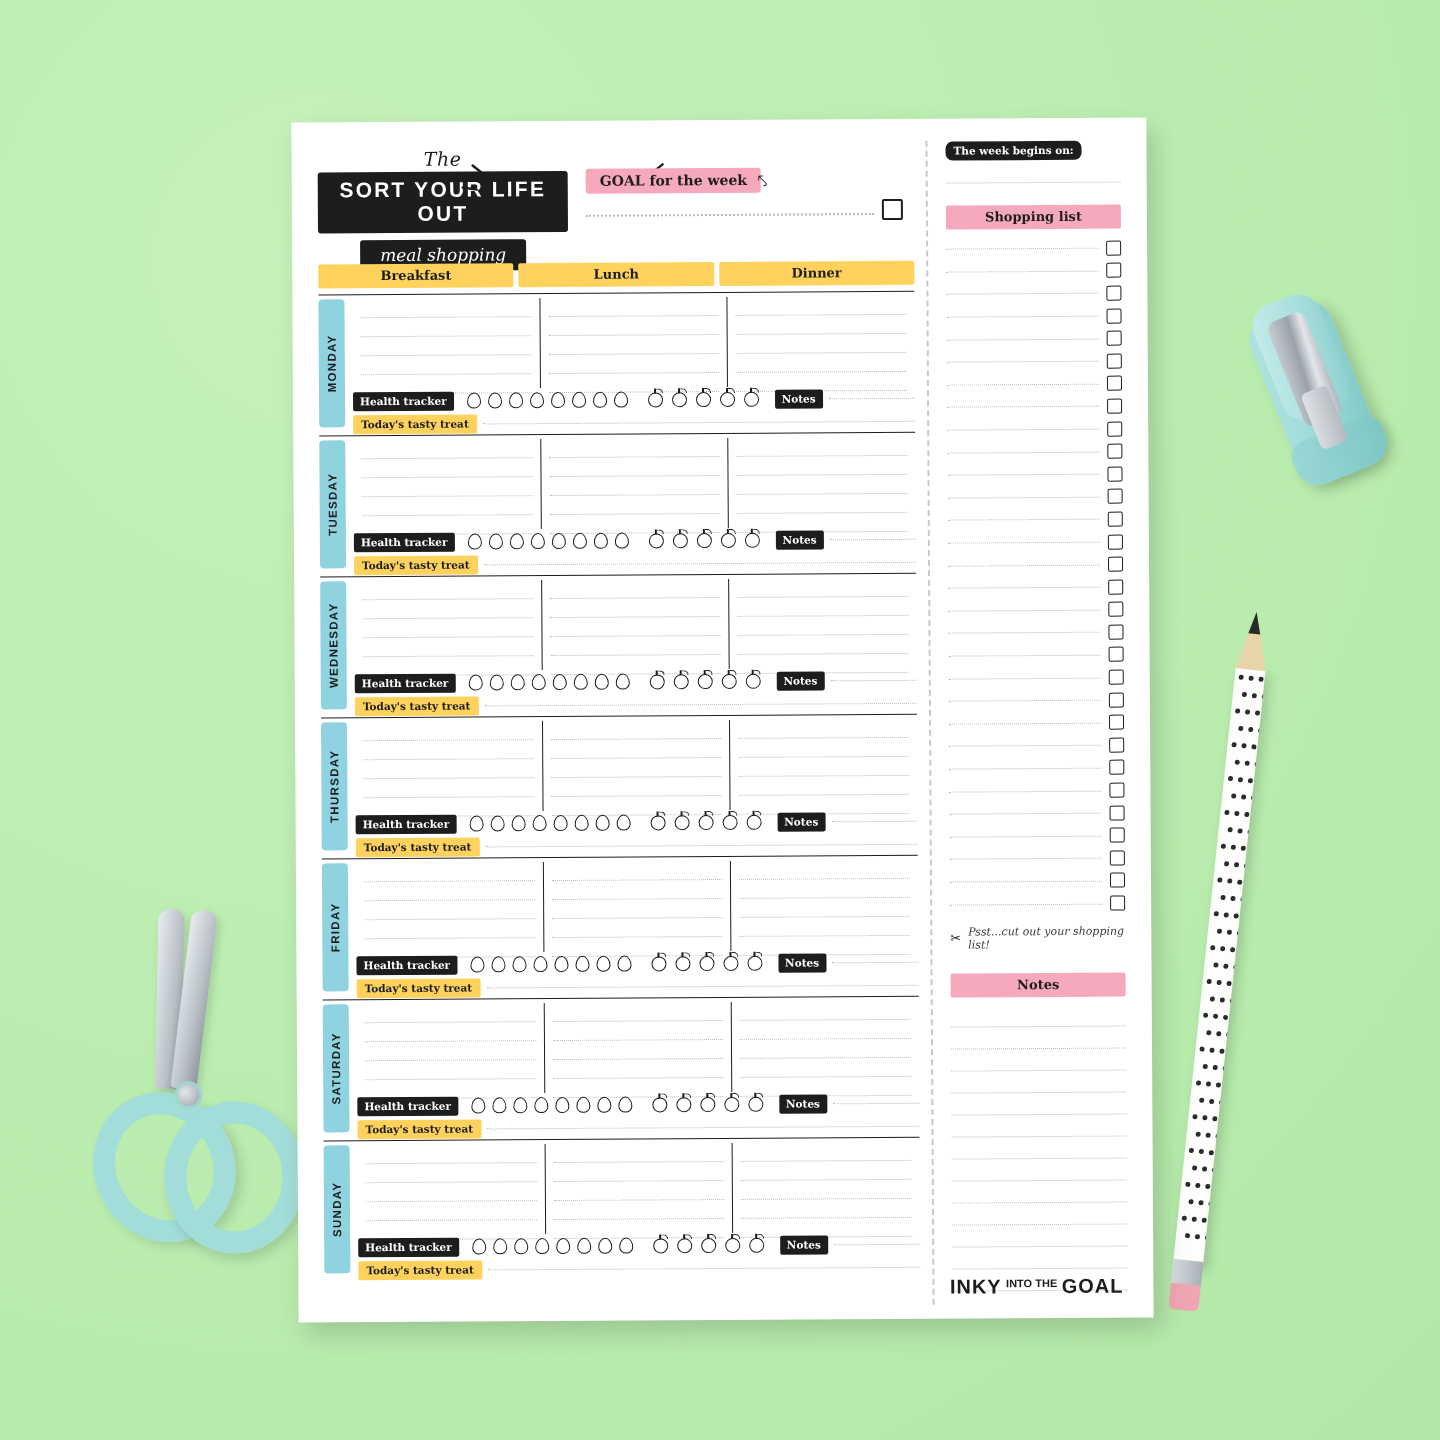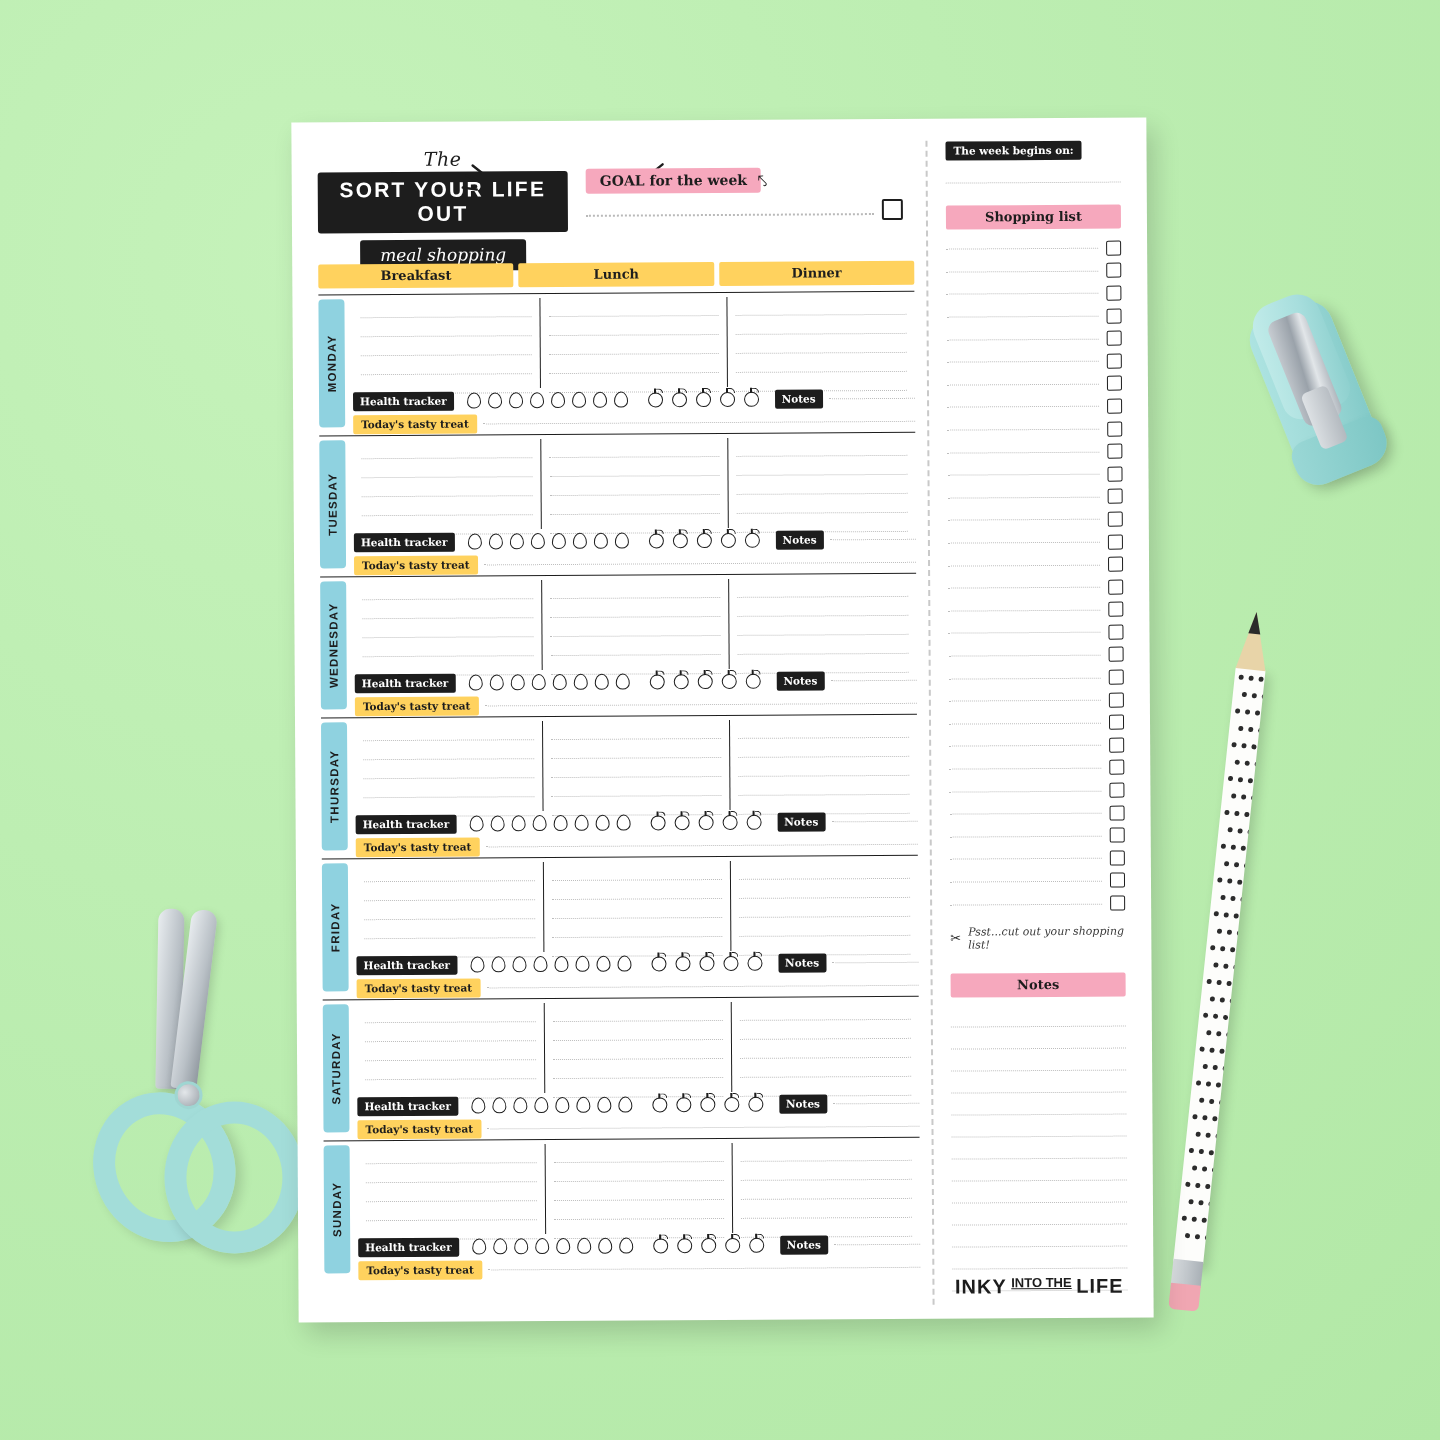--- a/index.html
+++ b/index.html
@@ -186,39 +186,39 @@
   .treatrow{position:absolute;left:34px;top:120px;right:0;height:18px;display:flex;align-items:center;}
   .treat{
     background:#ffd25e;color:#1d1d1d;font-size:10.5px;font-weight:bold;padding:3px 8px 4px;border-radius:2px;
     font-family:"DejaVu Serif",serif;white-space:nowrap;
   }
   .treatline{flex:1;border-bottom:1.5px dotted #bdbdbd;margin-left:6px;height:1px;}
 
   
   .weekbegins{
     display:inline-block;background:#1d1d1d;color:#fff;font-size:10.5px;font-weight:bold;
-    padding:3px 8px 4px;border-radius:2px;font-family:"DejaVu Serif",serif;
+    padding:3px 8px 4px;border-radius:7px;font-family:"DejaVu Serif",serif;
   }
   .weekline{margin-top:22px;border-bottom:1.5px dotted #bdbdbd;width:100%;}
   .pinkhead{
     background:#f6a8bd;color:#1d1d1d;text-align:center;font-size:13px;font-weight:bold;
     font-family:"DejaVu Serif",serif;padding:4px 0 5px;border-radius:2px;margin-top:22px;
   }
   .shoplist{margin-top:8px;}
   .shopitem{display:flex;align-items:center;height:22.6px;}
   .shopitem .ln{flex:1;border-bottom:1.5px dotted #bdbdbd;height:1px;}
   .shopitem .bx{width:13px;height:13px;border:1.8px solid #1d1d1d;border-radius:2px;margin-left:8px;}
   .cutrow{display:flex;align-items:center;gap:7px;margin-top:10px;}
   .cutrow .scis{font-size:13px;color:#1d1d1d;}
   .cutrow .txt{font-size:11px;font-style:italic;color:#3a3a3a;font-family:"DejaVu Serif",serif;}
   .noteslines{margin-top:8px;}
   .noteline{border-bottom:1.5px dotted #bdbdbd;height:21px;}
   .brand{position:absolute;right:4px;bottom:6px;text-align:right;}
   .brand .b1{font-size:20px;font-weight:bold;letter-spacing:1px;color:#1d1d1d;}
-  .brand .b2{font-size:13px;font-weight:bold;color:#1d1d1d;display:inline-block;transform:translateY(-6px);text-decoration:underline;}
+  .brand .b2{font-size:11px;font-weight:bold;color:#1d1d1d;display:inline-block;transform:translateY(-6px);}
 </style>
 </head>
 <body>
 
 <div class="desk"></div>
 
 <div class="stapler">
   <div class="body"></div>
   <div class="base"></div>
   <div class="top"></div>
@@ -908,19 +908,19 @@
             <div class="noteline"></div>
             <div class="noteline"></div>
             <div class="noteline"></div>
             <div class="noteline"></div>
             <div class="noteline"></div>
           </div>
 
      <div class="brand">
        <span class="b1">INKY</span>
        <span class="b2">INTO THE</span>
-       <span class="b1">LIFE</span>
+       <span class="b1">GOAL</span>
      </div>
    </div>
 
   </div>
  </div>
 </div>
 
 </body></html>

